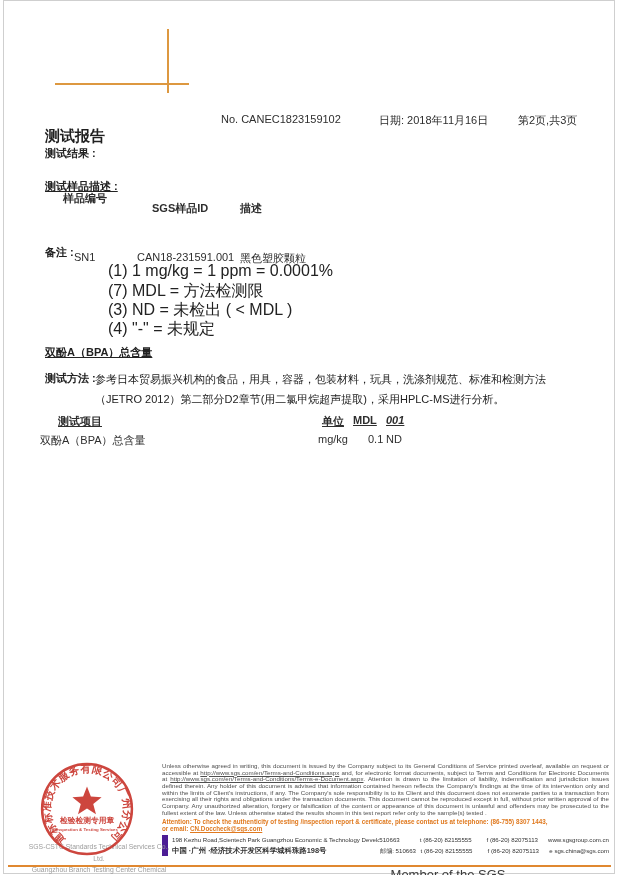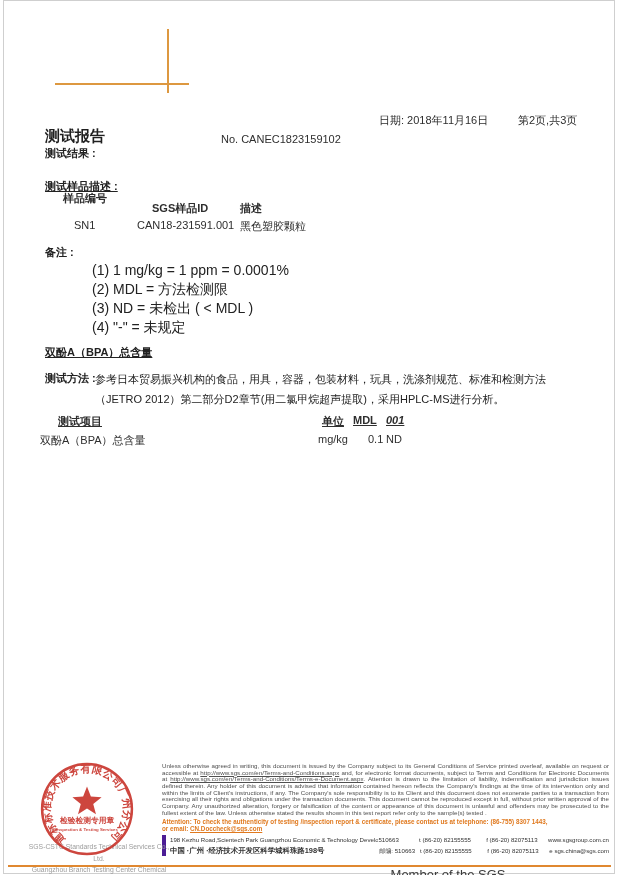--- a/index.html
+++ b/index.html
@@ -6,41 +6,41 @@
   .page{position:relative;width:619px;height:875px;background:#fff;overflow:hidden;
         font-family:"Liberation Sans","DejaVu Sans",sans-serif;color:#2e2e2e;}
   .page-frame{position:absolute;left:3px;top:0;right:4px;bottom:1px;border:1px solid #cfcfcf;pointer-events:none;}
   .abs{position:absolute;}
 
   
   .logo-text{left:70px;top:26px;font-size:47px;font-weight:bold;letter-spacing:-3px;color:#8a8a8a;line-height:1;}
   .logo-hline{left:55px;top:83px;width:134px;height:2px;background:#dd9840;}
   .logo-vline{left:167px;top:29px;width:2px;height:64px;background:#dd9840;}
   .doc-title{left:45px;top:108px;font-size:15px;font-weight:bold;color:#1f1f1f;margin-top:19px;}
-  .report-no{left:221px;top:113px;font-size:11px;margin-top:20px;}
+  .report-no{left:221px;top:113px;font-size:11px;}
   .report-date{left:379px;top:113px;font-size:11px;}
   .page-info{left:518px;top:113px;font-size:11px;}
 
   
   .lbl{font-size:11px;font-weight:bold;color:#222;}
   .results-label{left:45px;top:146px;}
   .sample-heading{left:45px;top:179px;text-decoration:underline;}
   .remarks-heading{left:45px;top:245px;}
   .bpa-heading{left:45px;top:345px;text-decoration:underline;}
   .method-label{left:45px;top:371px;}
   .method-text{left:95px;top:370px;width:474px;font-size:11px;line-height:19.5px;color:#222;}
 
   
   .st-h{font-size:11px;font-weight:bold;}
-  .st-c{font-size:11px;}
+  .st-c{font-size:11px;margin-top:32px;}
   .st-col1h{left:63px;top:191px;} .st-col2h{left:152px;top:201px;} .st-col3h{left:240px;top:201px;text-align:right;}
   .st-col1c{left:74px;top:219px;} .st-col2c{left:137px;top:219px;} .st-col3c{left:240px;top:219px;}
 
   
-  .note{font-size:14px;left:92px;color:#222;}
+  .note{font-size:16px;left:108px;color:#222;}
   .note1{top:262px;} .note2{top:281px;} .note3{top:300px;} .note4{top:319px;}
 
   
   .rt-h{font-size:11px;font-weight:bold;text-decoration:underline;}
   .rt-c{font-size:11px;}
   .rt-item-h{left:58px;top:414px;}
   .rt-unit-h{left:322px;top:414px;}
   .rt-mdl-h{left:353px;top:414px;}
   .rt-001-h{left:386px;top:414px;font-style:italic;}
   .rt-item-c{left:40px;top:433px;}
@@ -49,21 +49,21 @@
   .rt-001-c{left:386px;top:433px;}
 
   
   .stamp-svg{left:38px;top:760px;width:98px;height:98px;z-index:3;opacity:.86;}
   .company-lines{left:28px;top:841px;width:142px;text-align:center;font-size:6.8px;line-height:11.5px;color:#9c9c9c;z-index:1;}
   .footer-col{left:162px;top:763px;width:447px;}
   .disclaimer{font-size:6.2px;line-height:6.65px;text-align:justify;color:#4f4f4f;}
   .disclaimer .lnk{text-decoration:underline;}
   .attention{margin-top:2px;font-size:6.3px;line-height:7px;font-weight:bold;color:#e0791e;}
   .attention .email{text-decoration:underline;}
-  .addr-block{margin-top:3px;border-left:4px solid #4c1d95;padding-left:4px;}
+  .addr-block{margin-top:3px;border-left:6px solid #4c1d95;padding-left:4px;}
   .addr-row{display:flex;align-items:baseline;font-size:6.1px;line-height:10.5px;color:#333;white-space:nowrap;}
   .addr-col1{width:236px;overflow:hidden;}
   .addr-col2{width:46px;}
   .addr-col3{width:76px;}
   .addr-col4{width:70px;}
   .addr-col5{flex:1;}
   .addr-cn{font-size:7.4px;font-weight:bold;}
   .footer-rule{left:8px;top:865px;width:603px;height:2px;background:#e08830;}
   .member-line{left:372px;top:866.5px;width:152px;text-align:center;font-size:13px;color:#3a3a3a;}
 </style>
@@ -86,21 +86,21 @@
 
   <div class="abs st-h st-col1h">样品编号</div>
   <div class="abs st-h st-col2h">SGS样品ID</div>
   <div class="abs st-h st-col3h">描述</div>
   <div class="abs st-c st-col1c">SN1</div>
   <div class="abs st-c st-col2c">CAN18-231591.001</div>
   <div class="abs st-c st-col3c">黑色塑胶颗粒</div>
 
   <div class="abs lbl remarks-heading">备注 :</div>
   <div class="abs note note1">(1) 1 mg/kg = 1 ppm = 0.0001%</div>
-  <div class="abs note note2">(2) MDL = 方法检测限</div>
+  <div class="abs note note2">(7) MDL = 方法检测限</div>
   <div class="abs note note3">(3) ND = 未检出 ( &lt; MDL )</div>
   <div class="abs note note4">(4) "-" = 未规定</div>
 
   <div class="abs lbl bpa-heading">双酚A（BPA）总含量</div>
   <div class="abs lbl method-label">测试方法 :</div>
   <div class="abs method-text">参考日本贸易振兴机构的食品，用具，容器，包装材料，玩具，洗涤剂规范、标准和检测方法（JETRO 2012）第二部分D2章节(用二氯甲烷超声提取)，采用HPLC-MS进行分析。</div>
 
   <div class="abs rt-h rt-item-h">测试项目</div>
   <div class="abs rt-h rt-unit-h">单位</div>
   <div class="abs rt-h rt-mdl-h">MDL</div>

